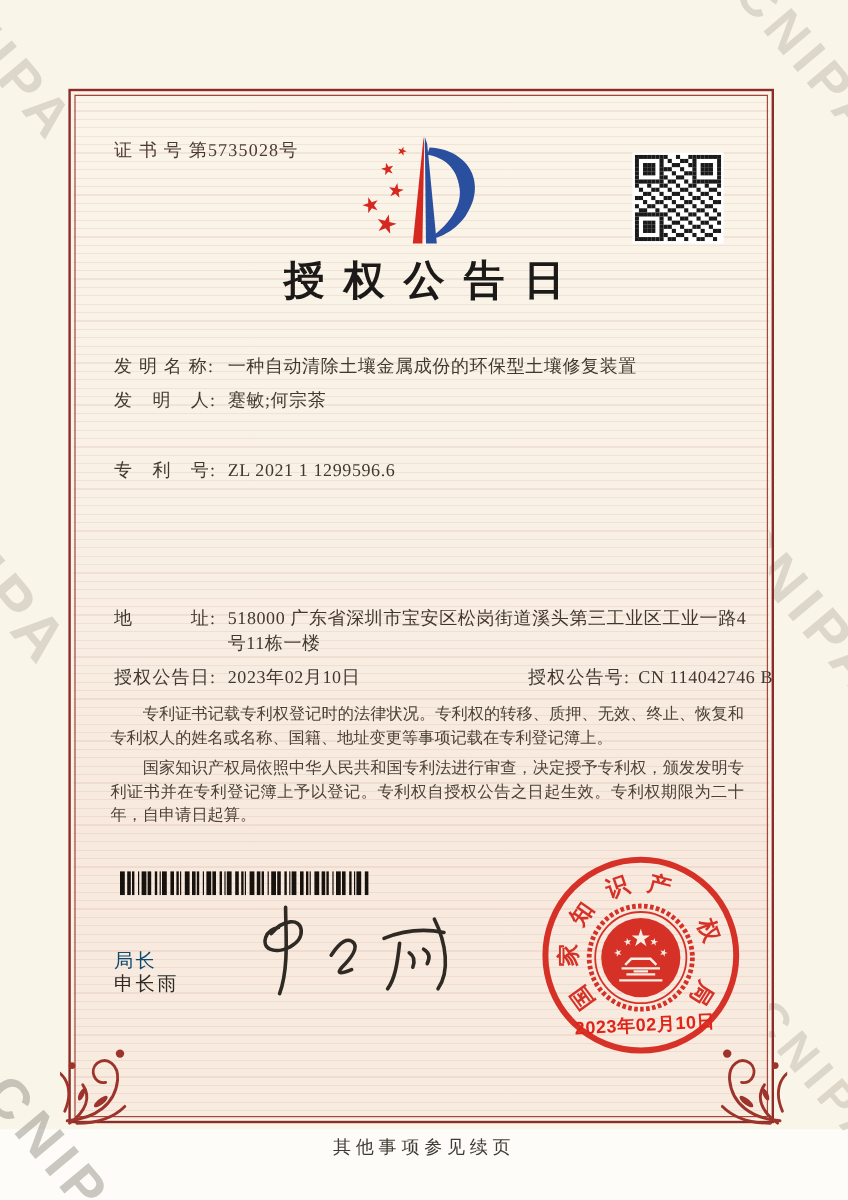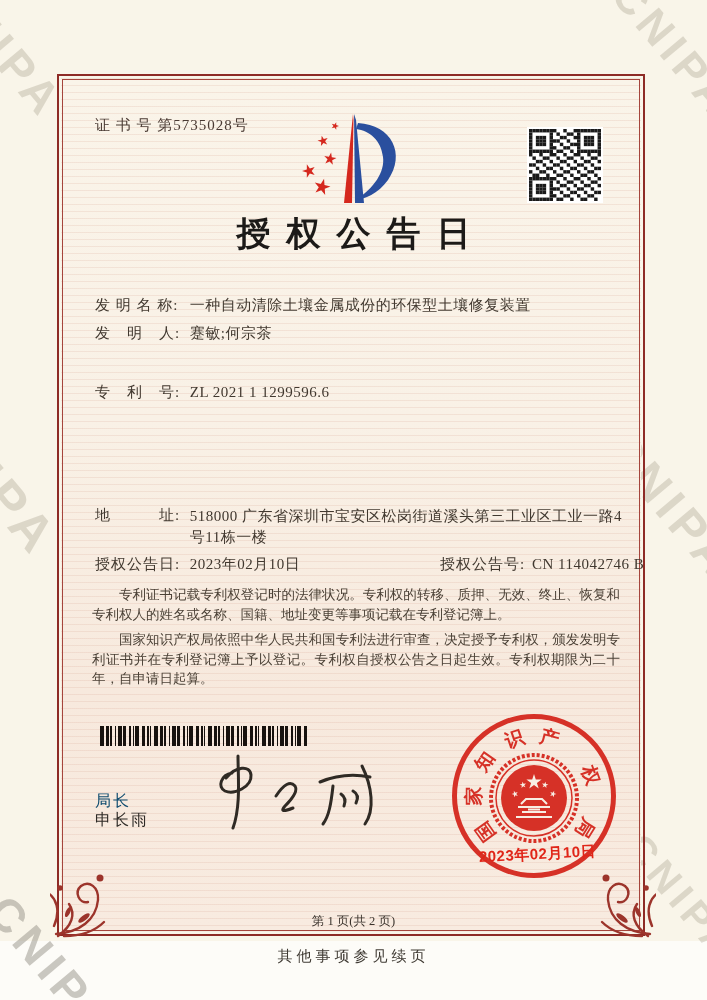--- a/index.html
+++ b/index.html
@@ -474,17 +474,16 @@
       <path d="M6,72 C30,70 46,58 48,38 C49,25 39,18 31,24 C24,30 29,42 38,40"></path>
       <path d="M8,74 C22,64 26,52 19,42"></path>
       <path d="M4,64 C11,48 6,36 -2,31"></path>
       <path d="M14,74 C30,74 44,70 54,60"></path>
       <circle cx="50" cy="16" r="3.5" fill="#9c342b" stroke="none"></circle>
       <circle cx="10" cy="26" r="2.8" fill="#9c342b" stroke="none"></circle>
       <ellipse cx="34" cy="56" rx="7" ry="2.6" transform="rotate(-38 34 56)" fill="#9c342b" stroke="none"></ellipse>
       <ellipse cx="18" cy="50" rx="5.5" ry="2.2" transform="rotate(-65 18 50)" fill="#9c342b" stroke="none"></ellipse>
     </svg>
 
-    <div class="page-info">第 1 页(共 2 页)</div>
     <div class="cont-note">其他事项参见续页</div>
 
   </div>
 </div>
 
 </body></html>

